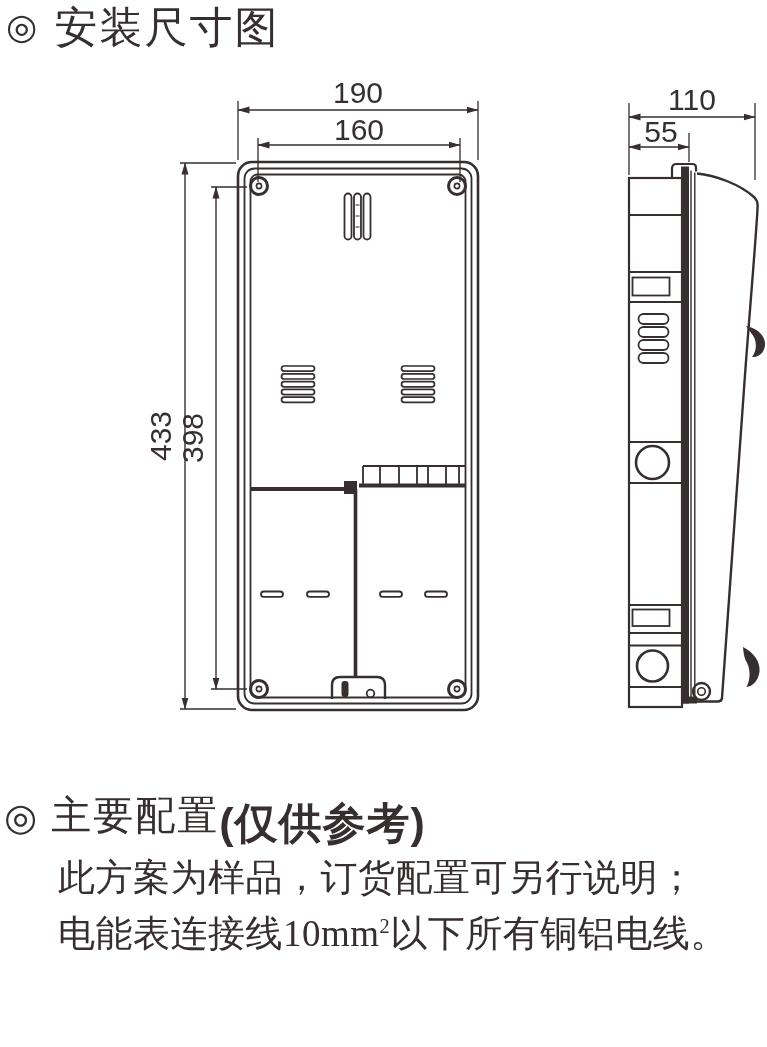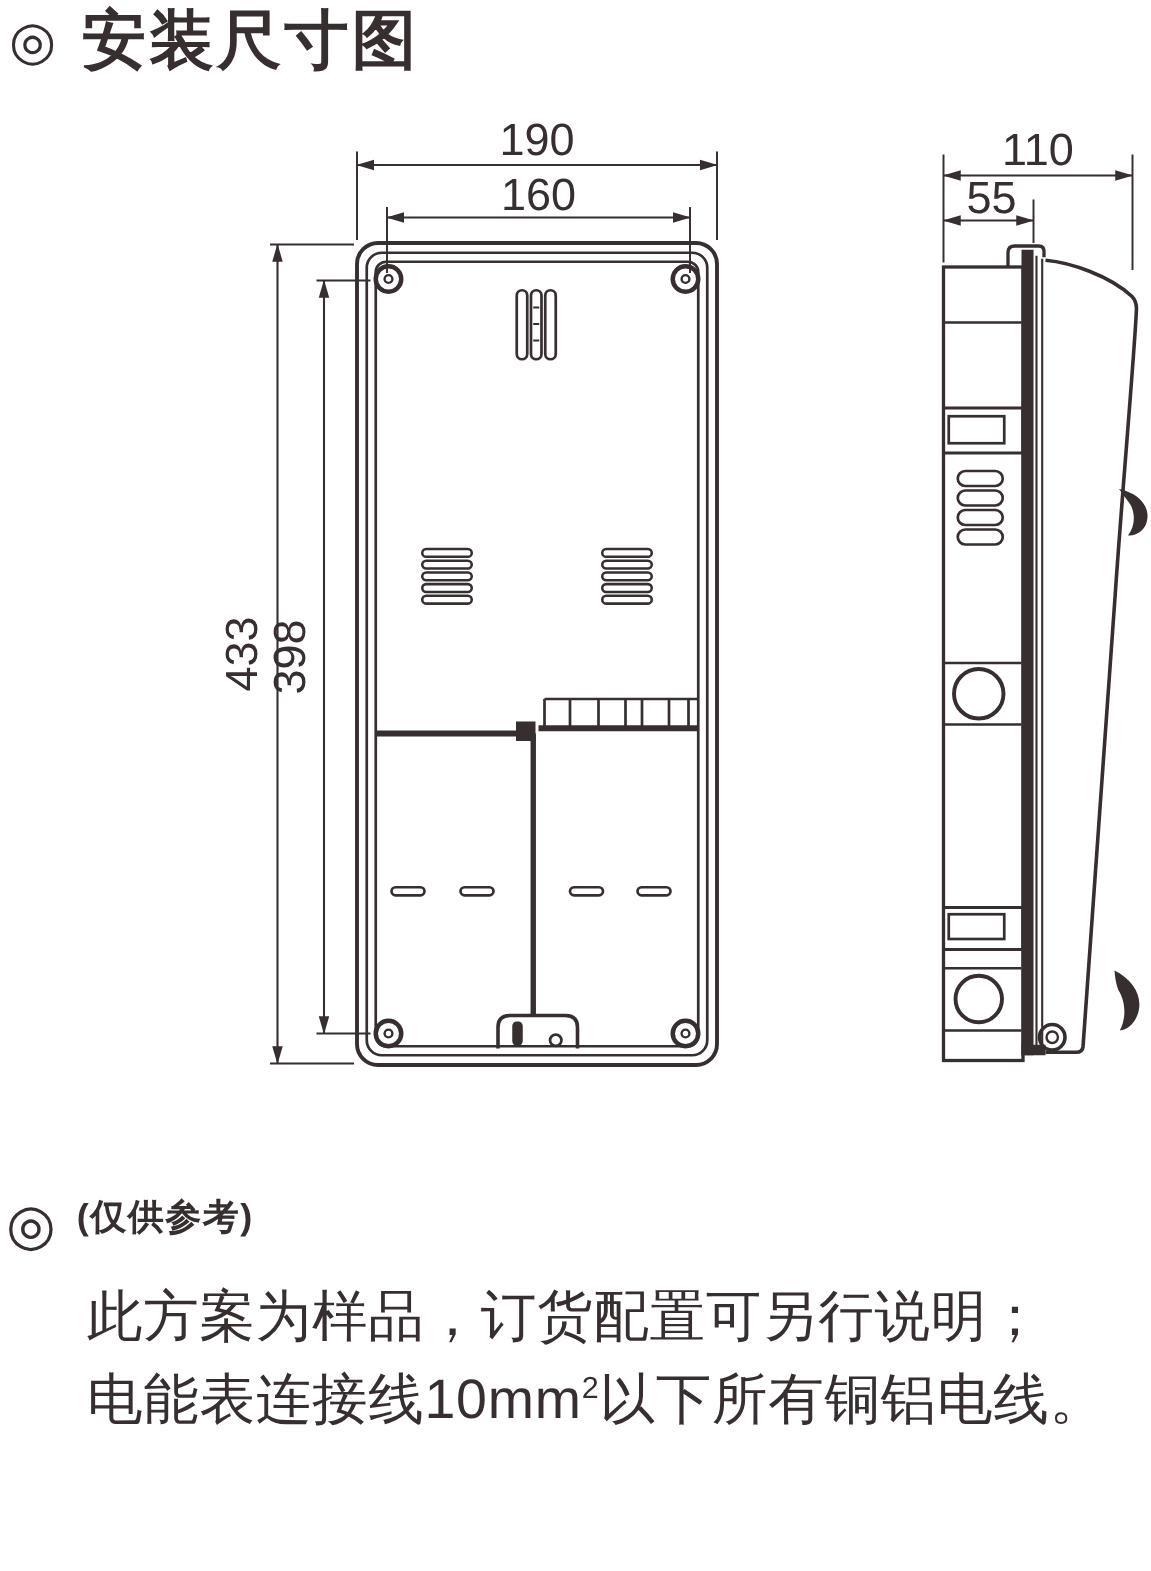--- a/index.html
+++ b/index.html
@@ -3,31 +3,31 @@
 <meta charset="utf-8">
 <style>
   * { margin:0; padding:0; box-sizing:border-box; }
   :root { --ink:#362e2f; --bg:#ffffff; }
   html,body { width:767px; height:1047px; }
   body { background:var(--bg); font-family:"Liberation Sans","DejaVu Sans",sans-serif; }
   .page { position:relative; width:767px; height:1047px; background:var(--bg); overflow:hidden; color:var(--ink); }
 
   .sec-header { position:absolute; display:flex; align-items:flex-start; }
   .sec-header .bullet { line-height:1; margin-top:3px; }
-  .sec-header .t { font-weight:700; line-height:1; letter-spacing:2px; }
+  .sec-header .t { font-weight:400; line-height:1; letter-spacing:2px; }
   #hdr-install { left:6px; top:6px; }
   #hdr-install .bullet { font-size:36px; margin-right:17px; }
   #hdr-install .t { font-size:43px; }
   #hdr-config { left:4px; top:795px; }
   #hdr-config .bullet { font-size:38px; margin-right:14px; }
   #hdr-config .t { font-size:40px; }
-  #hdr-config .note { font-weight:900; font-size:24px; letter-spacing:1px; align-self:flex-end; margin-bottom:14px; }
+  #hdr-config .note { font-weight:900; font-size:43px; letter-spacing:1px; align-self:flex-end; margin-bottom:14px; }
 
   .cfg-lines { position:absolute; left:58px; top:853px; width:700px; }
-  .cfg-lines p { font-size:37px; line-height:49px; font-weight:500; letter-spacing:0.5px; white-space:nowrap; }
+  .cfg-lines p { font-size:37px; line-height:49px; font-weight:500; letter-spacing:0.5px; white-space:nowrap;font-family:Liberation Serif, serif; }
   .cfg-lines sup { font-size:0.55em; vertical-align:super; }
 
   svg.drawing { position:absolute; left:0; top:0; }
   svg .ln { fill:none; stroke:var(--ink); }
   svg .fl { fill:var(--ink); stroke:none; }
   svg text.dim { fill:var(--ink); font-size:30px; text-anchor:middle;
                  font-family:"Liberation Sans","DejaVu Sans",sans-serif; }
 </style>
 </head>
 <body>
@@ -198,20 +198,21 @@
       <g>
         <path class="ln" stroke-width="1.3" d="M689,133 V162"></path>
         <path class="ln" stroke-width="1.4" d="M629,147 H689" marker-start="url(#arr)" marker-end="url(#arr)"></path>
         <text class="dim" x="661" y="142">55</text>
       </g>
     </g>
   </svg>
 
   <header class="sec-header" id="hdr-config">
     <span class="bullet">◎</span>
+    <span class="t">主要配置</span>
     <span class="note">(仅供参考)</span>
   </header>
 
   <div class="cfg-lines">
     <p>此方案为样品，订货配置可另行说明；</p>
     <p><span>电能表连接线10mm</span><sup>2</sup><span>以下所有铜铝电线。</span></p>
   </div>
 
 </div>
 

